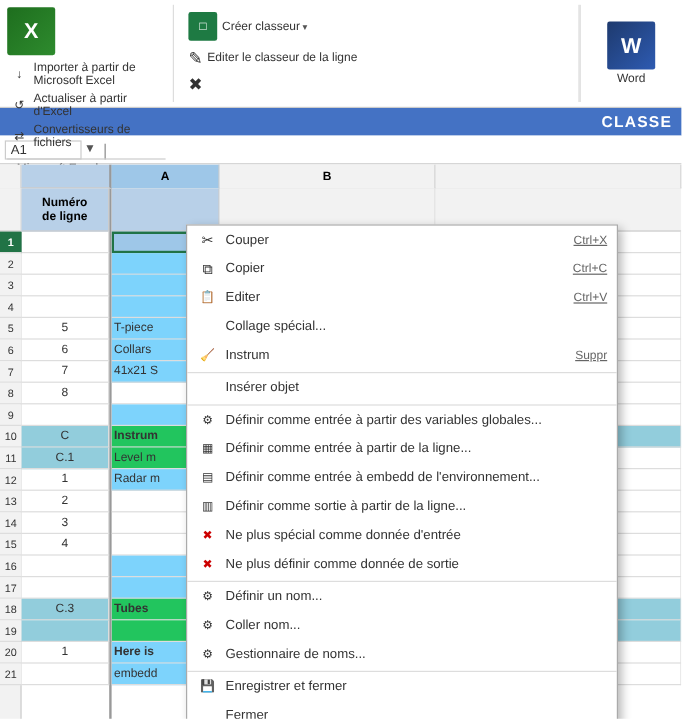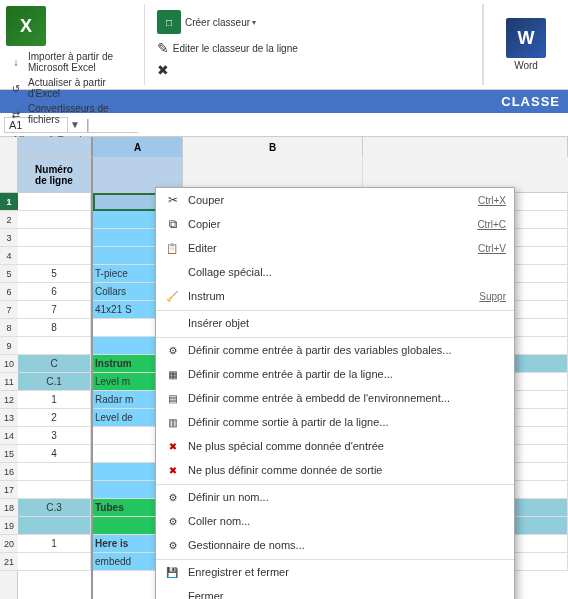--- a/index.html
+++ b/index.html
@@ -494,21 +494,20 @@
           <div class="grid-cell" style="flex:1;"></div>
         </div>
 
         <div class="grid-row">
           <div class="grid-cell col-a selected-col">Radar m</div>
           <div class="grid-cell col-b"></div>
           <div class="grid-cell" style="flex:1;"></div>
         </div>
 
         <div class="grid-row">
-          <div class="grid-cell col-a selected-col">Level de</div>
           <div class="grid-cell col-b"></div>
           <div class="grid-cell" style="flex:1;"></div>
         </div>
 
         <div class="grid-row">
           <div class="grid-cell col-b"></div>
           <div class="grid-cell" style="flex:1;"></div>
         </div>
 
         <div class="grid-row">

